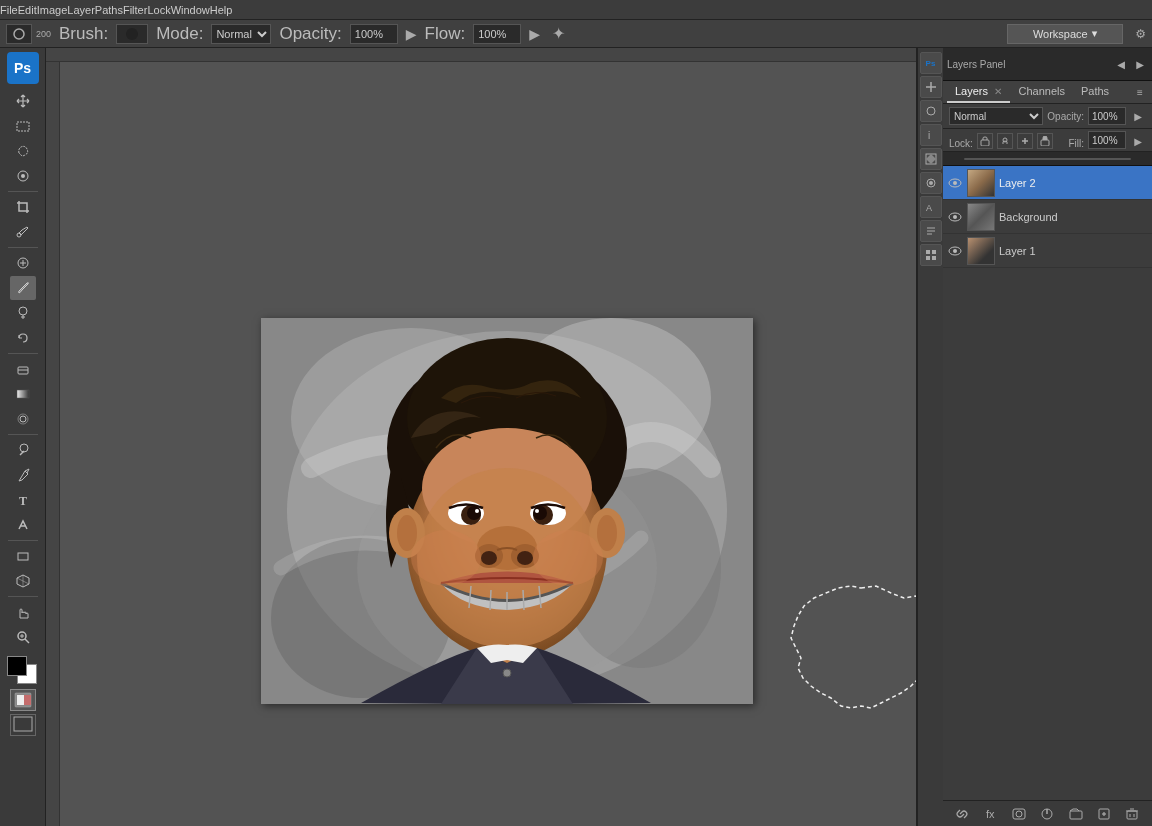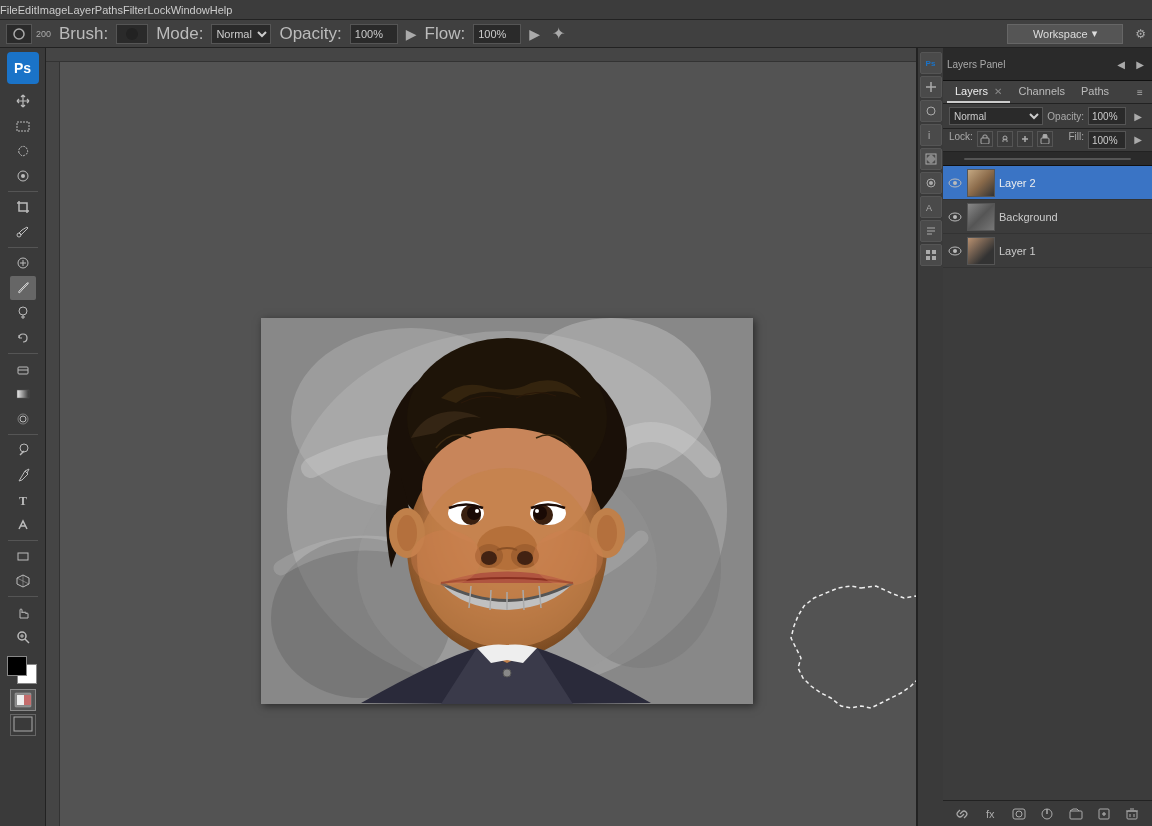--- a/index.html
+++ b/index.html
@@ -134,21 +134,21 @@
       font-size: 10px; height: 18px; flex: 1;
     }
     .opacity-label { font-size: 10px; color: #aaa; }
     .opacity-input {
       width: 38px; background: #2a2a2a; border: 1px solid #555;
       color: #ccc; font-size: 10px; height: 18px; padding: 1px 3px;
     }
 
     
     #layers-lock-row {
-      display: flex; align-items: flex-start; padding: 2px 6px; gap: 4px;
+      display: flex; align-items: flex-end; padding: 2px 6px; gap: 4px;
       background: #3c3c3c; border-bottom: 1px solid #222;
     }
     .lock-label { font-size: 10px; color: #aaa; }
     .lock-icon-btn {
       width: 16px; height: 16px; background: transparent; border: 1px solid #555;
       cursor: pointer; display: flex; align-items: center; justify-content: center;
       font-size: 9px; color: #aaa;
     }
     .fill-label { font-size: 10px; color: #aaa; margin-left: auto; }
     .fill-input {

